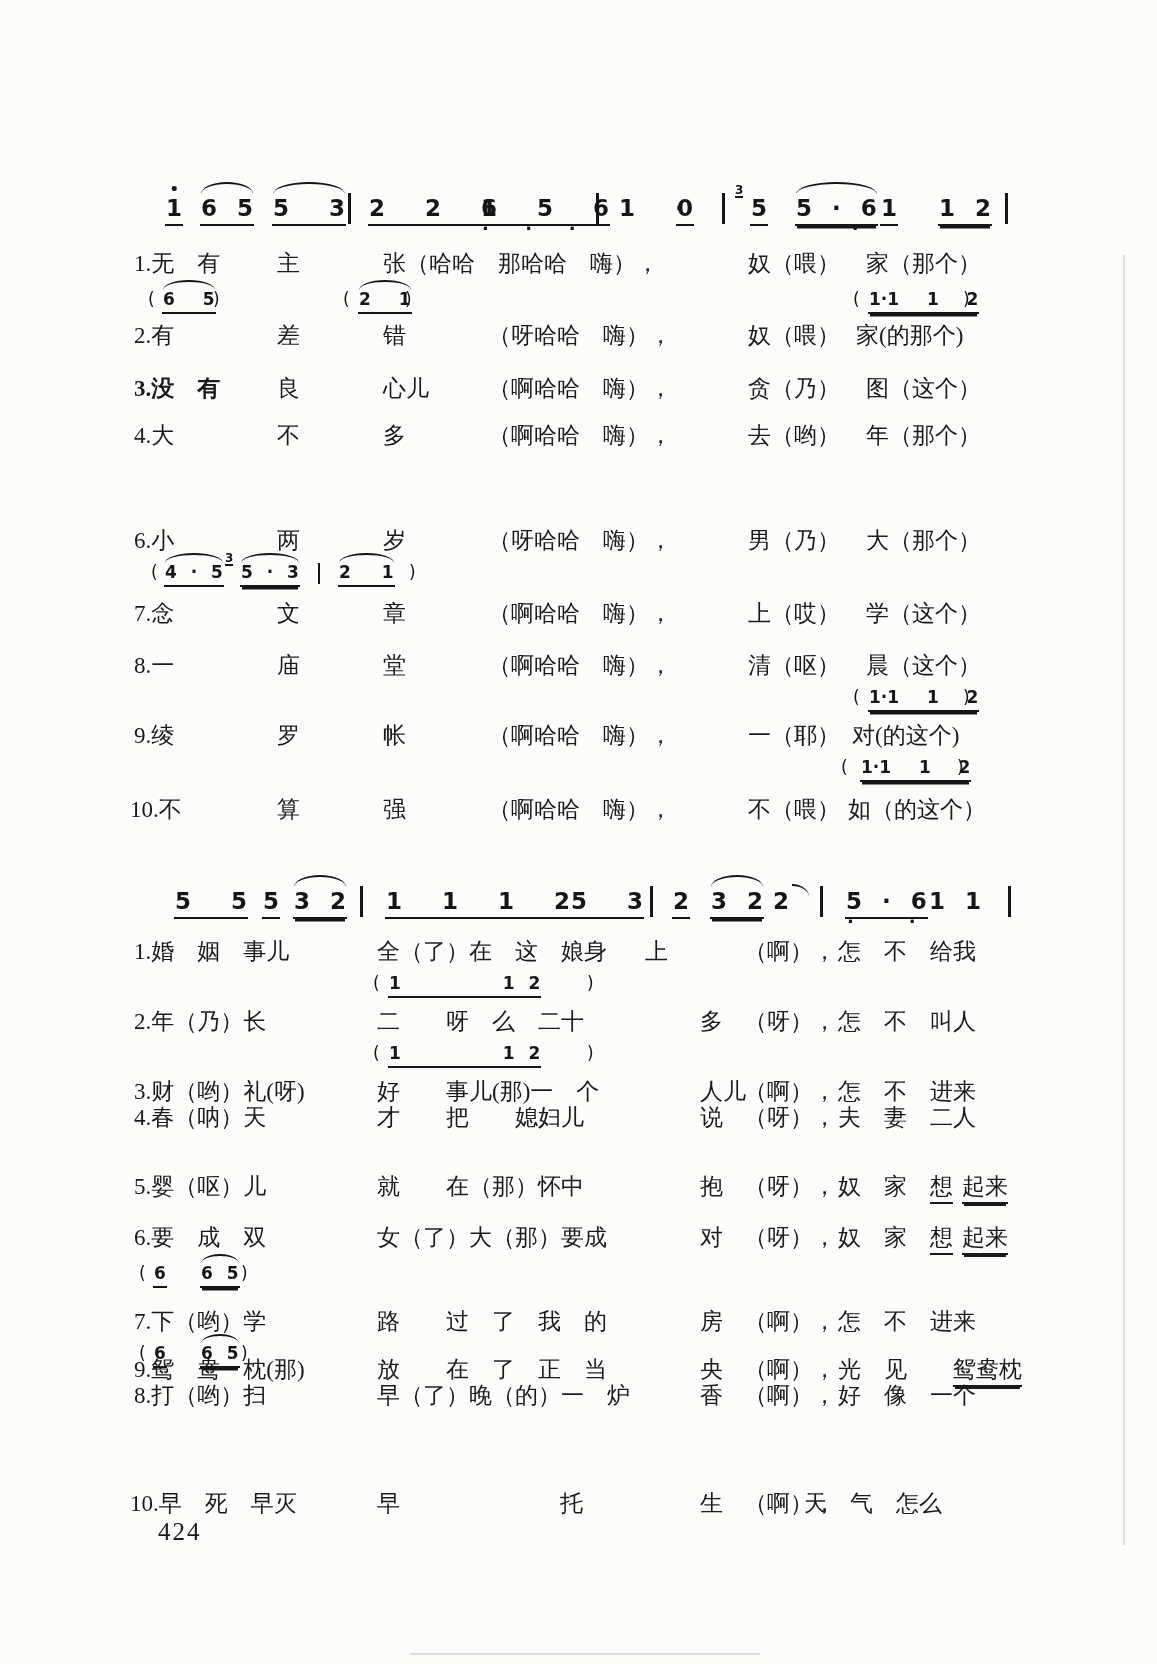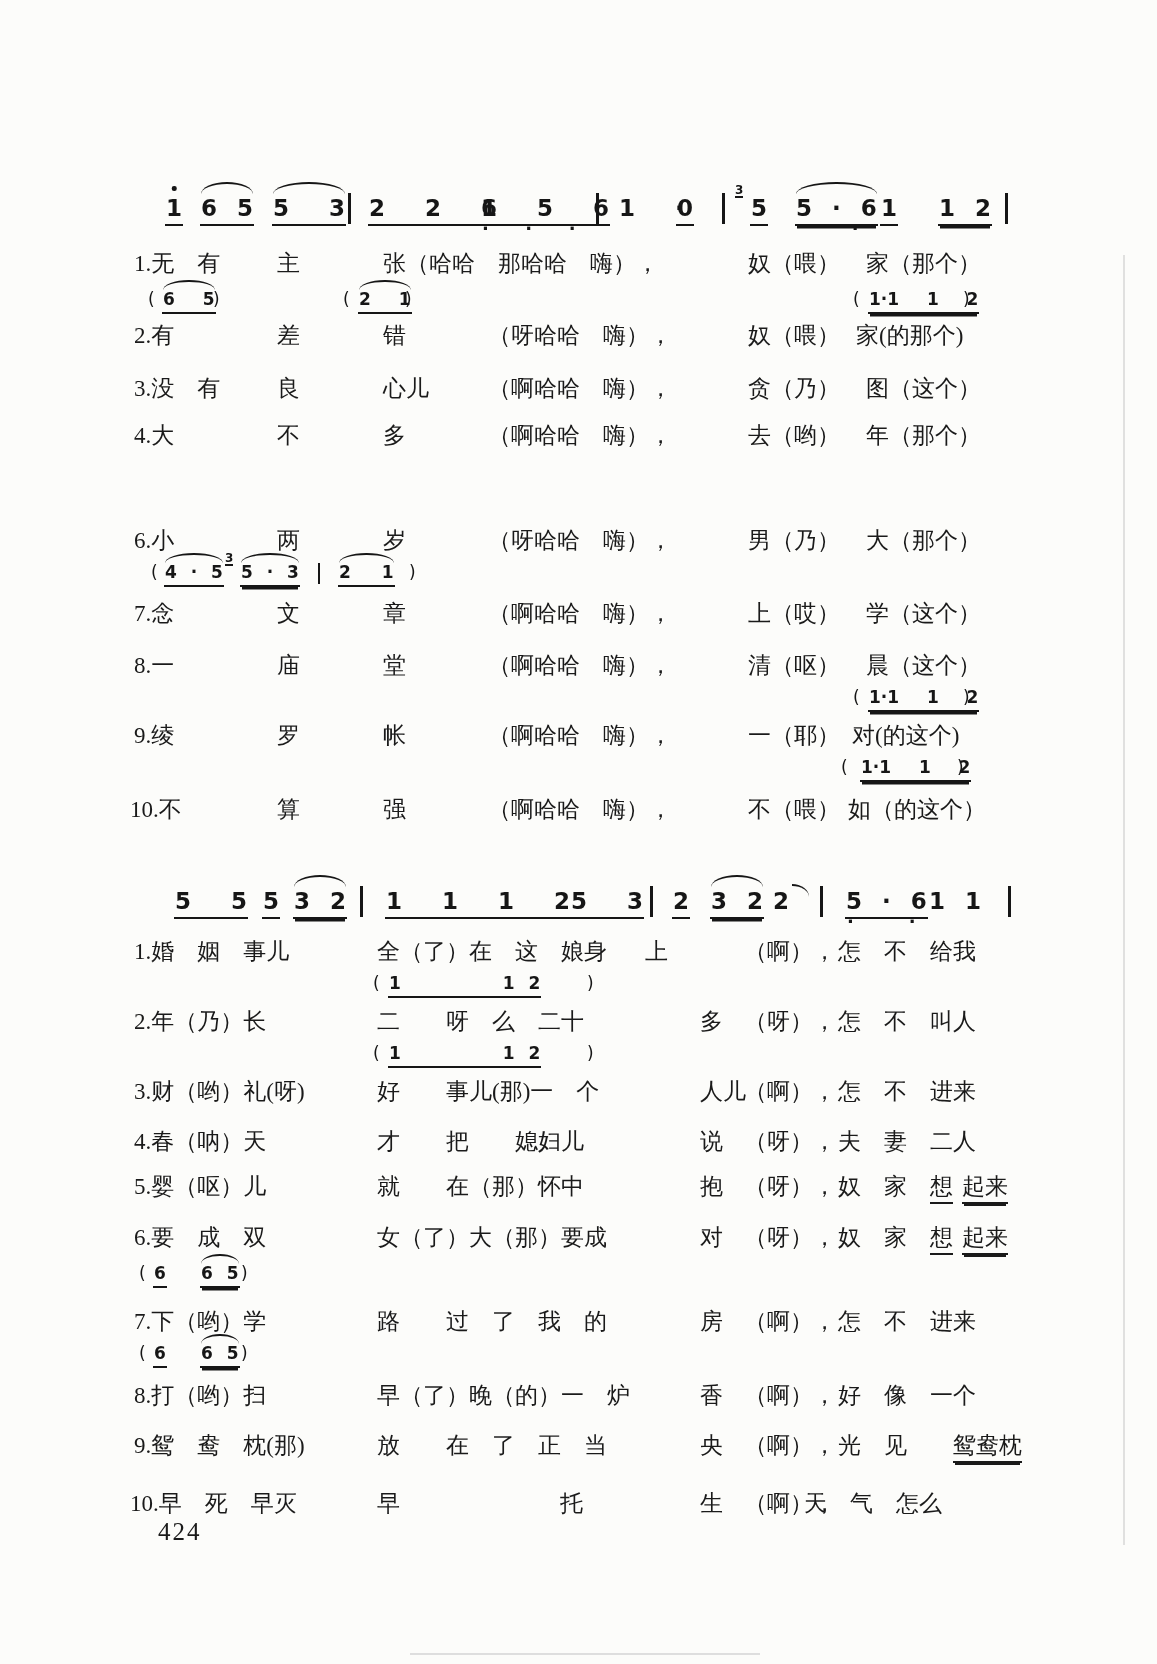--- a/index.html
+++ b/index.html
@@ -81,21 +81,21 @@
     </div>
     <div class="row lyric" style="top: 322px;">
       <span class="seg" style="left: 134px;">2.有</span>
       <span class="seg" style="left: 277px;">差</span>
       <span class="seg" style="left: 383px;">错</span>
       <span class="seg" style="left: 488px;">（呀哈哈　嗨），</span>
       <span class="seg" style="left: 748px;">奴（喂）</span>
       <span class="seg" style="left: 856px;">家(的那个)</span>
     </div>
     <div class="row lyric" style="top: 375px;">
-      <span class="seg" style="left: 134px;">3.没　有</span>
+      <span class="seg" style="left: 134px; font-weight: bold;">3.没　有</span>
       <span class="seg" style="left: 277px;">良</span>
       <span class="seg" style="left: 383px;">心儿</span>
       <span class="seg" style="left: 488px;">（啊哈哈　嗨），</span>
       <span class="seg" style="left: 748px;">贪（乃）</span>
       <span class="seg" style="left: 866px;">图（这个）</span>
     </div>
     <div class="row lyric" style="top: 422px;">
       <span class="seg" style="left: 134px;">4.大</span>
       <span class="seg" style="left: 277px;">不</span>
       <span class="seg" style="left: 383px;">多</span>
@@ -201,21 +201,21 @@
       <span class="note u1" style="left: 388px;">1　　　　　　1 2</span>
       <span class="note par" style="left: 586px;">)</span>
     </div>
     <div class="row lyric" style="top: 1078px;">
       <span class="seg" style="left: 134px;">3.财（哟）礼(呀)</span>
       <span class="seg" style="left: 377px;">好　　事儿(那)一　个</span>
       <span class="seg" style="left: 700px;">人儿</span>
       <span class="seg" style="left: 744px;">（啊），</span>
       <span class="seg" style="left: 838px;">怎　不　进来</span>
     </div>
-    <div class="row lyric" style="top: 1128px;">
+    <div class="row lyric" style="top: 1104px;">
       <span class="seg" style="left: 134px;">4.春（呐）天</span>
       <span class="seg" style="left: 377px;">才　　把　　媳妇儿</span>
       <span class="seg" style="left: 700px;">说</span>
       <span class="seg" style="left: 744px;">（呀），</span>
       <span class="seg" style="left: 838px;">夫　妻　二人</span>
     </div>
     <div class="row lyric" style="top: 1173px;">
       <span class="seg" style="left: 134px;">5.婴（呕）儿</span>
       <span class="seg" style="left: 377px;">就　　在（那）怀中</span>
       <span class="seg" style="left: 700px;">抱</span>
@@ -252,21 +252,21 @@
       <span class="note u2 slur" style="left: 200px;">6 5</span>
       <span class="note par" style="left: 240px;">)</span>
     </div>
     <div class="row lyric" style="top: 1382px;">
       <span class="seg" style="left: 134px;">8.打（哟）扫</span>
       <span class="seg" style="left: 377px;">早（了）晚（的）一　炉</span>
       <span class="seg" style="left: 700px;">香</span>
       <span class="seg" style="left: 744px;">（啊），</span>
       <span class="seg" style="left: 838px;">好　像　一个</span>
     </div>
-    <div class="row lyric" style="top: 1432px;">
+    <div class="row lyric" style="top: 1356px;">
       <span class="seg" style="left: 134px;">9.鸳　鸯　枕(那)</span>
       <span class="seg" style="left: 377px;">放　　在　了　正　当</span>
       <span class="seg" style="left: 700px;">央</span>
       <span class="seg" style="left: 744px;">（啊），</span>
       <span class="seg" style="left: 838px;">光　见</span>
       <span class="seg lu2" style="left: 928px; margin-left: 25px;">鸳鸯枕</span>
     </div>
     <div class="row lyric" style="top: 1490px;">
       <span class="seg" style="left: 130px;">10.早　死　早灭</span>
       <span class="seg" style="left: 377px;">早</span>

